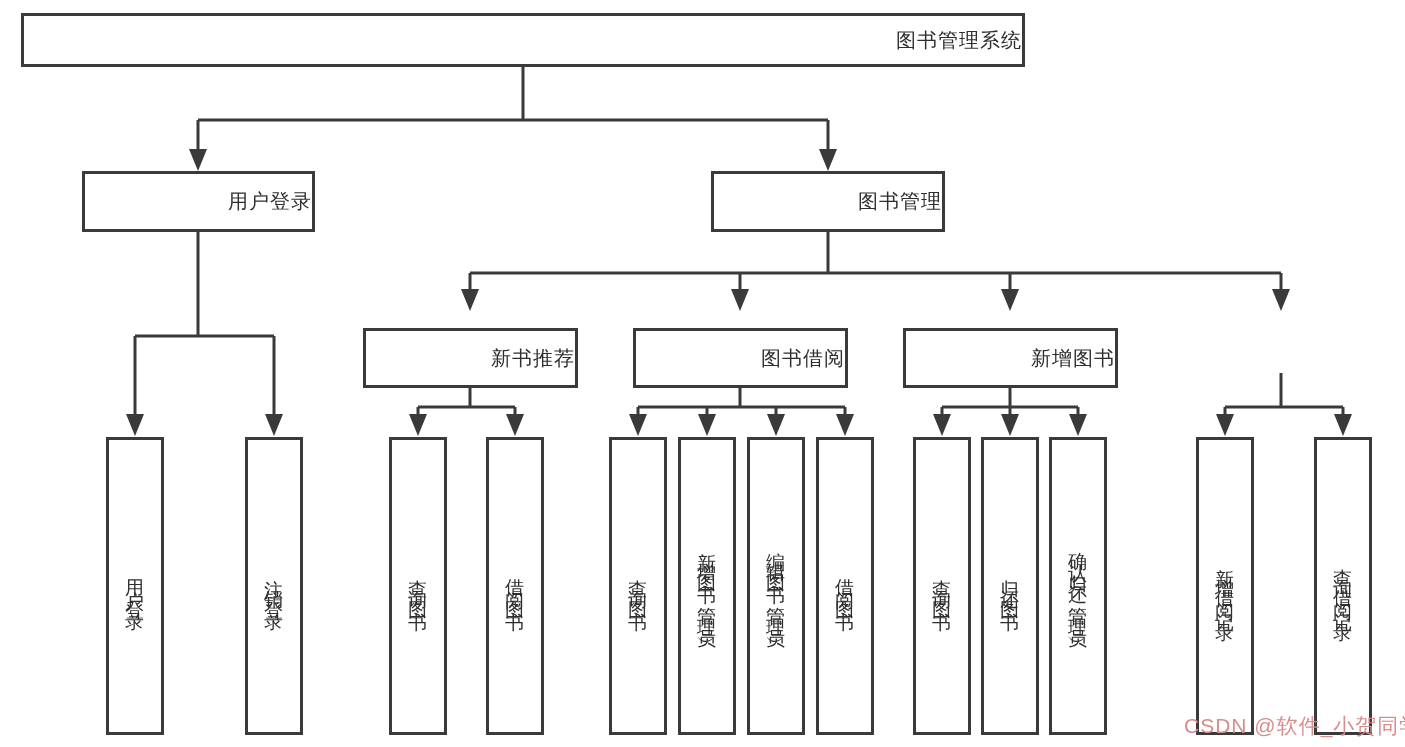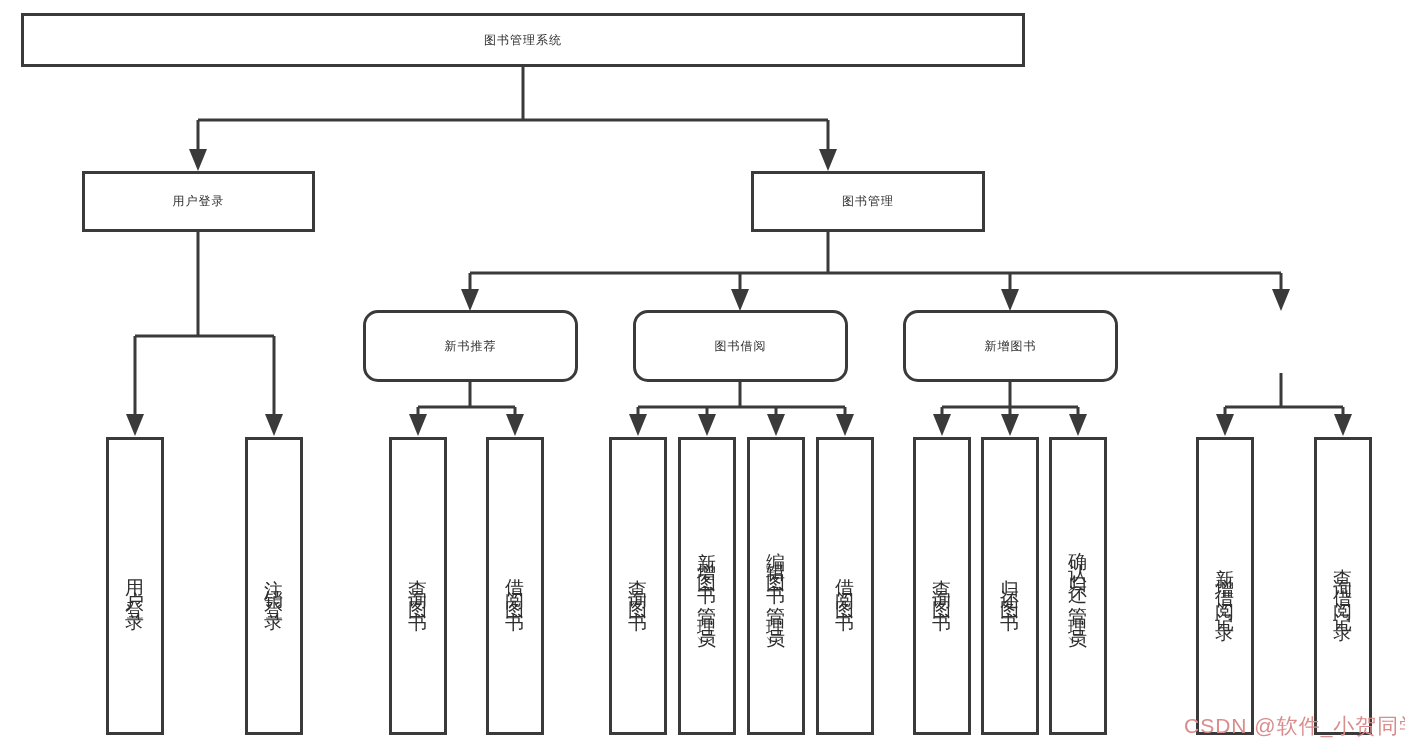--- a/index.html
+++ b/index.html
@@ -25,28 +25,28 @@
   }
   .cline { stroke: var(--line); stroke-width: 3; fill: none; }
   .ahead { fill: var(--line); stroke: none; }
   .hbox {
     position: absolute;
     box-sizing: border-box;
     background: var(--background);
     border: 3px solid var(--line);
     display: flex;
     align-items: center;
-    justify-content: center;
-    font-size: 12px;
+    justify-content: flex-end;
+    font-size: 20px;
     letter-spacing: 1px;
     white-space: nowrap;
   }
   .hbox.root   { left: 21px;  top: 13px;  width: 1004px; height: 54px; }
   .hbox.lvl2   { top: 171px; height: 61px; }
-  .hbox.lvl3   { top: 310px; height: 72px; width: 215px; border-radius: 15px; }
+  .hbox.lvl3   { top: 328px; height: 60px; width: 215px; }
   .vbox {
     position: absolute;
     box-sizing: border-box;
     top: 437px;
     width: 58px;
     height: 298px;
     background: var(--background);
     border: 3px solid var(--line);
     display: flex;
     align-items: center;
@@ -125,21 +125,21 @@
     </g>
   </svg>
 
   <div class="hbox root">
     <span>图书管理系统</span>
   </div>
 
   <div class="hbox lvl2" style="left:82px; width:233px;">
     <span>用户登录</span>
   </div>
-  <div class="hbox lvl2" style="left:711px; width:234px;margin-left:40px;">
+  <div class="hbox lvl2" style="left:711px; width:234px;">
     <span>图书管理</span>
   </div>
 
   <div class="hbox lvl3" style="left:363px;">
     <span>新书推荐</span>
   </div>
   <div class="hbox lvl3" style="left:633px;">
     <span>图书借阅</span>
   </div>
   <div class="hbox lvl3" style="left:903px;">

